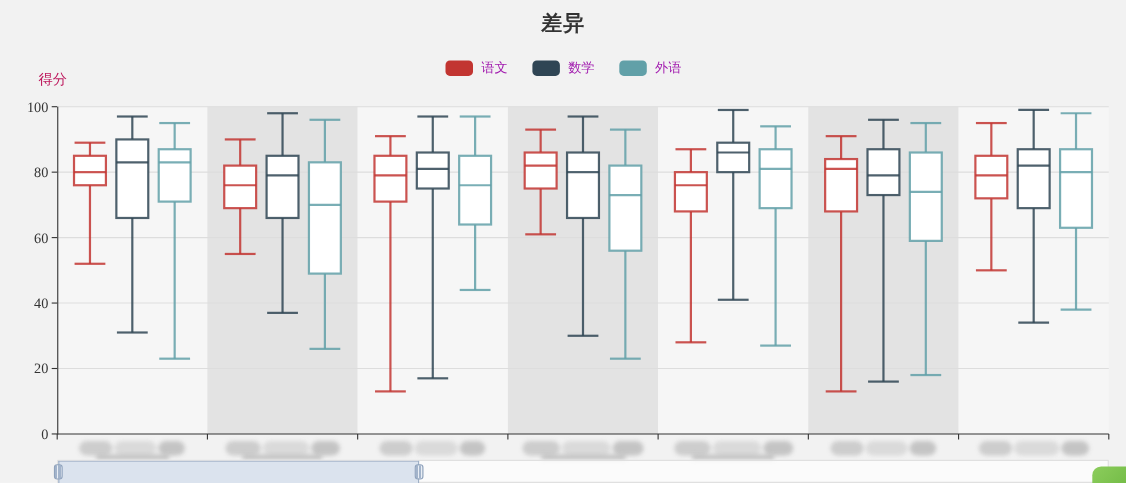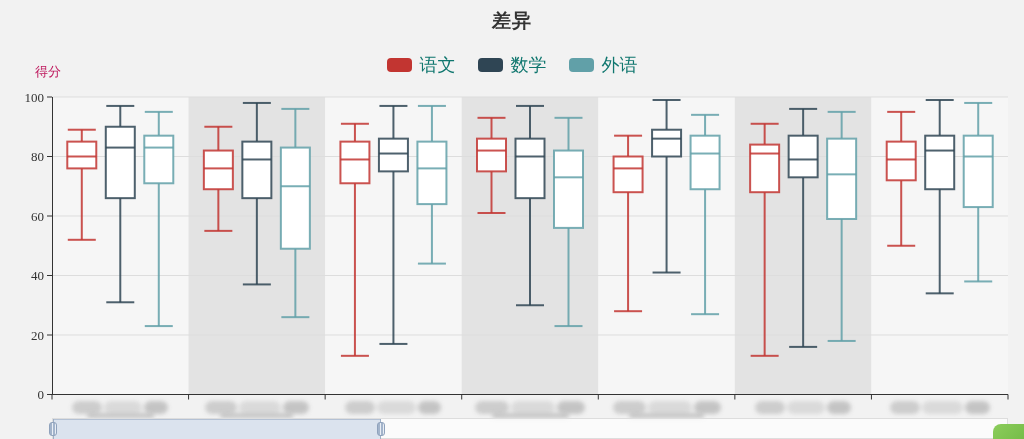--- a/index.html
+++ b/index.html
@@ -4,21 +4,21 @@
 <style>
   html,body{margin:0;padding:0;}
   .stage{position:relative;width:1024px;height:439px;background:#f2f2f2;overflow:hidden;
          font-family:"Liberation Sans",sans-serif;text-decoration:underline;}
   .title{position:absolute;top:8px;left:0;width:1024px;text-align:center;
          font-size:19px;font-weight:bold;color:#333;letter-spacing:1px;}
   .legend{position:absolute;top:53px;left:0;width:1024px;display:flex;
           justify-content:center;align-items:center;gap:22px;}
   .litem{display:flex;align-items:center;gap:8px;cursor:pointer;}
   .swatch{width:25px;height:14px;border-radius:4px;display:inline-block;}
-  .llabel{font-size:18px;color:#0f766e;}
+  .llabel{font-size:12px;color:#a21caf;}
   .yname{position:absolute;top:63px;left:35px;font-size:13px;color:#be185d;}
   svg.plot{position:absolute;top:0;left:0;}
   .xlab{position:absolute;height:14px;display:flex;gap:2px;align-items:center;
         filter:blur(2px);opacity:.9;}
   .xlab span{display:inline-block;height:13px;border-radius:7px;}
   .smudge{position:absolute;height:5px;border-radius:3px;background:#b5b5b5;
           filter:blur(2px);opacity:.75;}
   .dz-track{position:absolute;left:52px;top:418px;width:956px;height:21px;
             background:rgba(255,255,255,.65);border:1px solid #ddd;box-sizing:border-box;cursor:pointer;}
   .dz-sel{position:absolute;top:0;height:21px;background:#dbe3ee;

